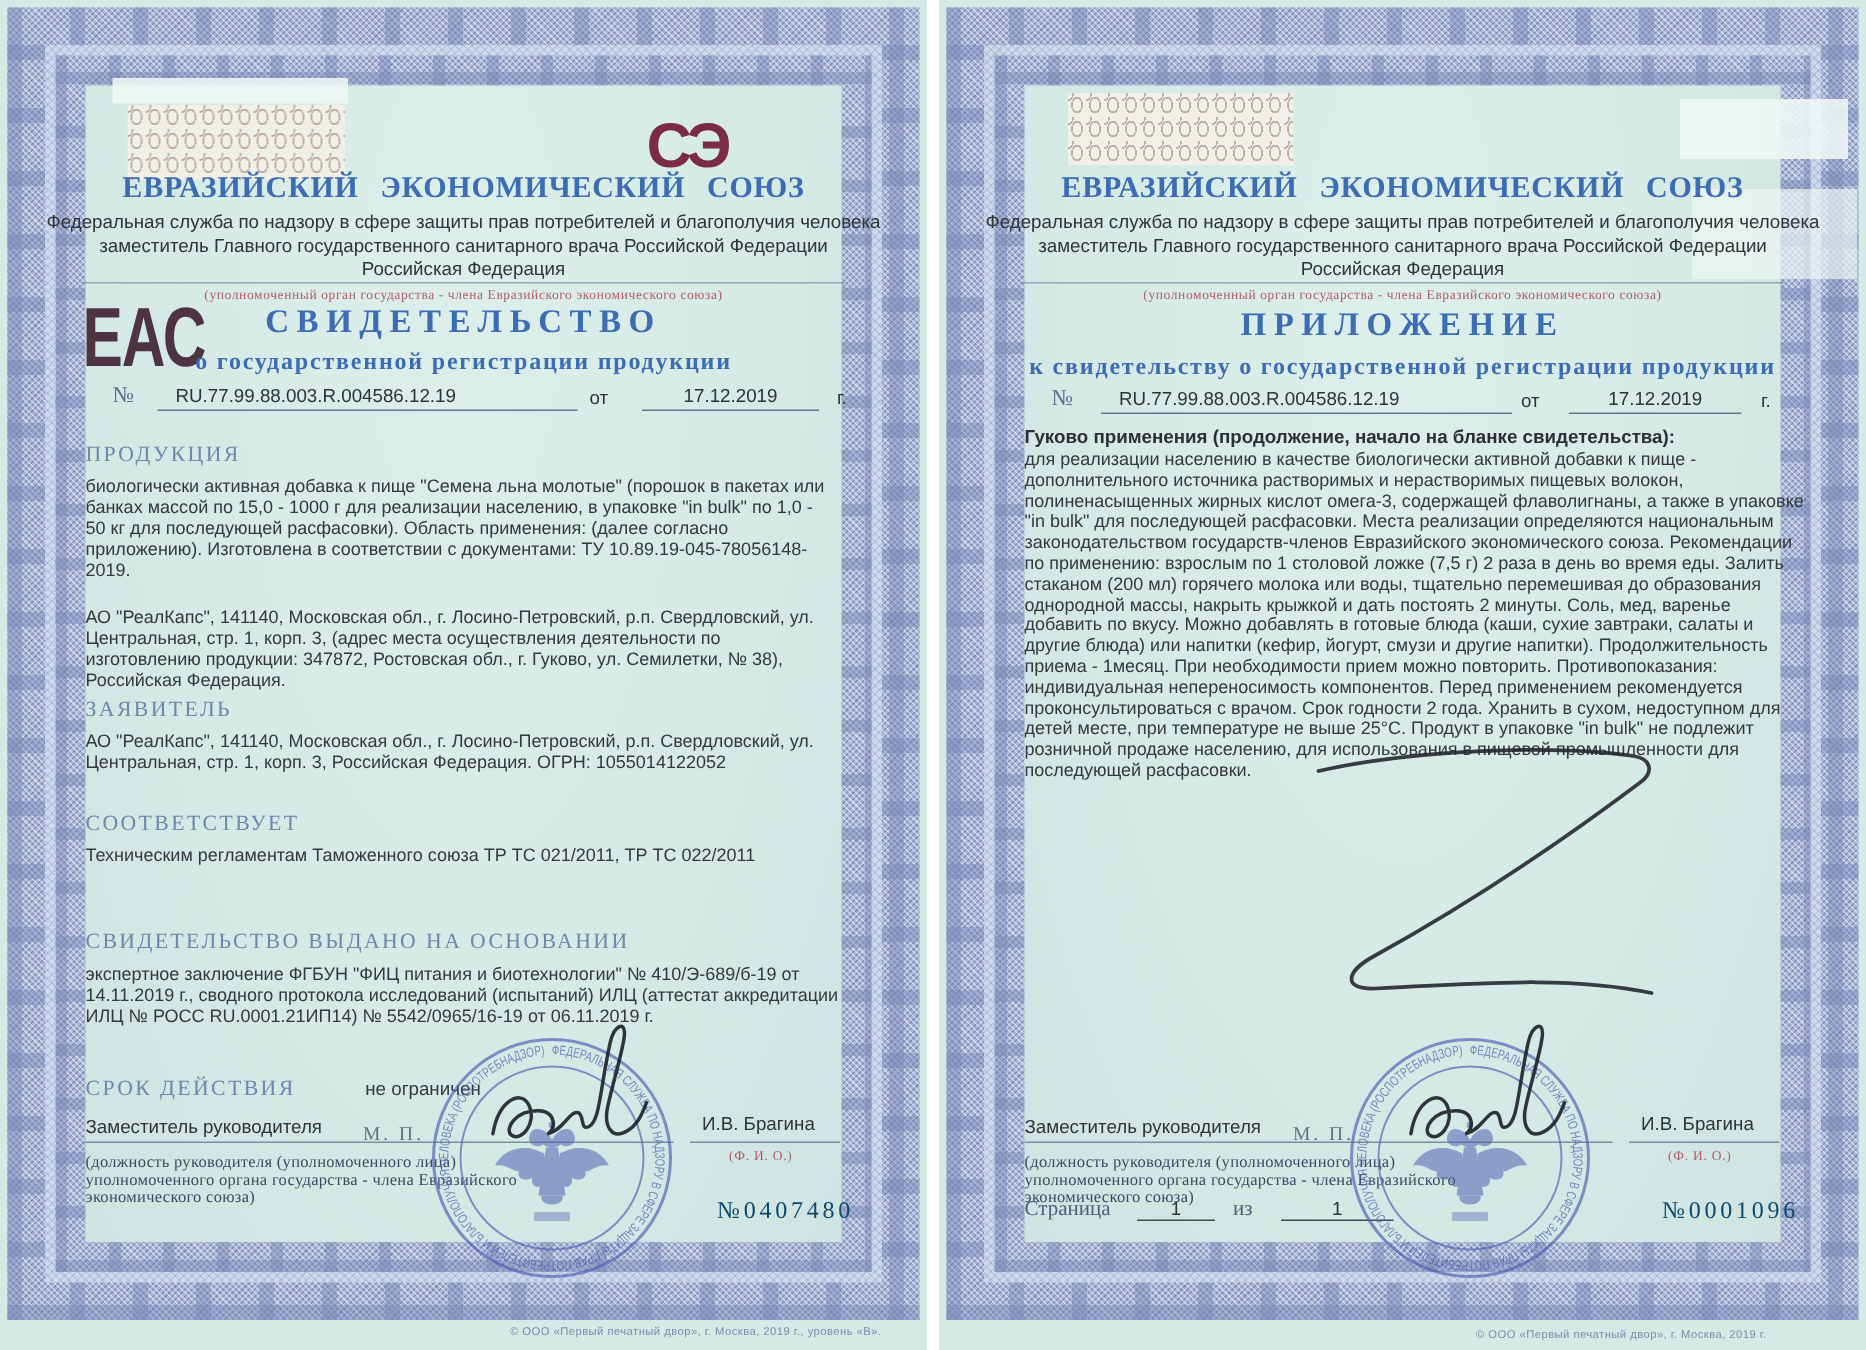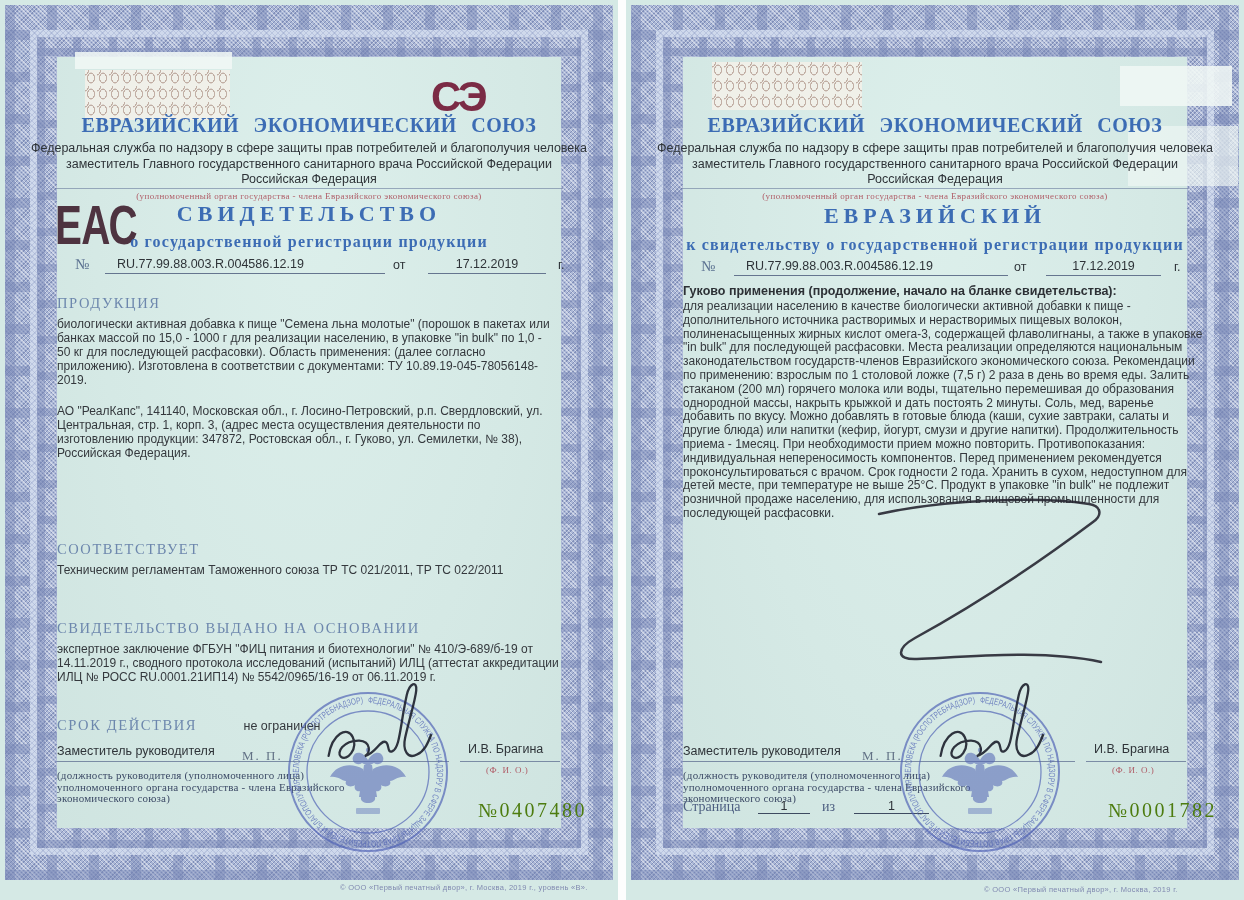--- a/index.html
+++ b/index.html
@@ -65,21 +65,21 @@
 
   .sec-h{font-family:"Liberation Serif",serif;font-size:14.5px;color:#6d87ad;letter-spacing:1.6px;}
   .sec-b{font-size:12px;color:#34383d;line-height:14px;margin-top:5px;}
   .bold-h{font-size:12.5px;font-weight:700;color:#2c3035;}
   .body-b{font-size:12px;color:#34383d;line-height:13.8px;}
 
   .sign-label{font-size:12.5px;color:#2e3338;}
   .sline{height:1px;background:#55658a;opacity:.7;}
   .fio{font-family:"Liberation Serif",serif;font-size:9px;color:#b05e68;letter-spacing:.5px;}
   .role-note{font-family:"Liberation Serif",serif;font-size:11px;color:#3c4a66;line-height:11.6px;letter-spacing:.2px;}
-  .serial{font-family:"Liberation Serif",serif;font-size:20px;color:#4d7c0f;letter-spacing:2.5px;}
+  .serial{font-family:"Liberation Serif",serif;font-size:16px;color:#0c4a6e;letter-spacing:2.5px;}
   .pgline{font-family:"Liberation Serif",serif;font-size:14px;color:#4c5e80;}
   .pgnum{font-size:12.5px;color:#2e3338;text-align:center;border-bottom:1px solid #3d4a60;}
   .mp{font-family:"Liberation Serif",serif;font-size:13px;color:#3c4a66;opacity:.75;letter-spacing:2px;}
   .footer{font-size:7.5px;color:#8089b0;letter-spacing:.3px;}
   .stamp{opacity:.92;}
 </style>
 </head>
 <body>
 
 <div id="canvas">
@@ -115,20 +115,24 @@
         <span class="abs nr-val" style="left:428px;top:257px;width:118px;text-align:center;">17.12.2019</span>
         <span class="abs nr-word" style="left:558px;top:258px;">г.</span>
       </div>
 
       <div class="abs" style="left:57px;top:295px;width:500px;">
         <div class="sec-h">ПРОДУКЦИЯ</div>
         <div class="sec-b">биологически активная добавка к пище "Семена льна молотые" (порошок в пакетах или банках массой по 15,0 - 1000 г для реализации населению, в упаковке "in bulk" по 1,0 - 50 кг для последующей расфасовки). Область применения: (далее согласно приложению). Изготовлена в соответствии с документами: ТУ 10.89.19-045-78056148-2019.</div>
       </div>
       <div class="abs" style="left:57px;top:399px;width:500px;">
         <div class="sec-b">АО "РеалКапс", 141140, Московская обл., г. Лосино-Петровский, р.п. Свердловский, ул. Центральная, стр. 1, корп. 3, (адрес места осуществления деятельности по изготовлению продукции: 347872, Ростовская обл., г. Гуково, ул. Семилетки, № 38), Российская Федерация.</div>
+      </div>
+      <div class="abs" style="left:57px;top:465px;width:500px;">
+        <div class="sec-h">ЗАЯВИТЕЛЬ</div>
+        <div class="sec-b">АО "РеалКапс", 141140, Московская обл., г. Лосино-Петровский, р.п. Свердловский, ул. Центральная, стр. 1, корп. 3, Российская Федерация. ОГРН: 1055014122052</div>
       </div>
       <div class="abs" style="left:57px;top:541px;width:500px;">
         <div class="sec-h">СООТВЕТСТВУЕТ</div>
         <div class="sec-b">Техническим регламентам Таможенного союза ТР ТС 021/2011, ТР ТС 022/2011</div>
       </div>
       <div class="abs" style="left:57px;top:620px;width:510px;">
         <div class="sec-h">СВИДЕТЕЛЬСТВО ВЫДАНО НА ОСНОВАНИИ</div>
         <div class="sec-b">экспертное заключение ФГБУН "ФИЦ питания и биотехнологии" № 410/Э-689/б-19 от 14.11.2019 г., сводного протокола исследований (испытаний) ИЛЦ (аттестат аккредитации ИЛЦ № РОСС RU.0001.21ИП14) № 5542/0965/16-19 от 06.11.2019 г.</div>
       </div>
 
@@ -182,21 +186,21 @@
       <div class="abs artifact" style="left:494px;top:66px;width:112px;height:40px;"></div>
       <div class="abs artifact" style="left:502px;top:126px;width:110px;height:60px;opacity:.75;"></div>
 
       <div class="abs union-title" style="top:114px;">ЕВРАЗИЙСКИЙ ЭКОНОМИЧЕСКИЙ СОЮЗ</div>
       <div class="abs svc" style="top:141px;">Федеральная служба по надзору в сфере защиты прав потребителей и благополучия человека</div>
       <div class="abs svc" style="top:157px;">заместитель Главного государственного санитарного врача Российской Федерации</div>
       <div class="abs svc" style="top:172px;">Российская Федерация</div>
       <div class="abs rule" style="left:55px;right:55px;top:188px;"></div>
       <div class="abs auth-note" style="top:191px;">(уполномоченный орган государства - члена Евразийского экономического союза)</div>
 
-      <div class="abs doc-title" style="top:203px;">ЕВРАЗИЙСКИЙ</div>
+      <div class="abs doc-title" style="top:203px;">ПРИЛОЖЕНИЕ</div>
       <div class="abs doc-sub" style="top:236px;">к свидетельству о государственной регистрации продукции</div>
 
       <div>
         <span class="abs nr-label" style="left:75px;top:258px;">№</span>
         <span class="abs nr-val" style="left:108px;top:259px;width:262px;padding-left:12px;">RU.77.99.88.003.R.004586.12.19</span>
         <span class="abs nr-word" style="left:388px;top:260px;">от</span>
         <span class="abs nr-val" style="left:420px;top:259px;width:115px;text-align:center;">17.12.2019</span>
         <span class="abs nr-word" style="left:548px;top:260px;">г.</span>
       </div>
 
@@ -214,21 +218,21 @@
       <div class="abs sline" style="left:460px;top:761px;width:100px;"></div>
       <div class="abs fio" style="left:486px;top:765px;">(Ф. И. О.)</div>
       <div class="abs role-note" style="left:57px;top:770px;width:288px;">(должность руководителя (уполномоченного лица) уполномоченного органа государства - члена Евразийского экономического союза)</div>
 
       <div>
         <span class="abs pgline" style="left:57px;top:799px;">Страница</span>
         <span class="abs pgnum" style="left:132px;top:799px;width:52px;">1</span>
         <span class="abs pgline" style="left:196px;top:799px;">из</span>
         <span class="abs pgnum" style="left:228px;top:799px;width:75px;">1</span>
       </div>
-      <div class="abs serial" style="left:482px;top:799px;">№0001782</div>
+      <div class="abs serial" style="left:482px;top:799px;">№0001096</div>
 
       <svg class="abs stamp" style="left:264px;top:682px;" width="180" height="180" viewBox="0 0 180 180">
         <circle cx="90" cy="90" r="79" fill="none" stroke="#5063b5" stroke-width="2" opacity=".75"></circle>
         <circle cx="90" cy="90" r="61" fill="none" stroke="#5063b5" stroke-width="1.3" opacity=".75"></circle>
         <path id="ringR" d="M 90 21 A 69 69 0 1 1 89.9 21" fill="none"></path>
         <text font-size="9" fill="#5063b5" opacity=".8" font-family="Liberation Sans,sans-serif">
           <textPath href="#ringR" textLength="428" lengthAdjust="spacingAndGlyphs">ФЕДЕРАЛЬНАЯ СЛУЖБА ПО НАДЗОРУ В СФЕРЕ ЗАЩИТЫ ПРАВ ПОТРЕБИТЕЛЕЙ И БЛАГОПОЛУЧИЯ ЧЕЛОВЕКА (РОСПОТРЕБНАДЗОР)</textPath>
         </text>
         <g transform="translate(90,88)" fill="#5063b5" opacity=".6">
           <path d="M0,-10 C-4,-18 -13,-20 -15,-13 C-17,-7 -10,-4 -6,-7 L0,-4 L6,-7 C10,-4 17,-7 15,-13 C13,-20 4,-18 0,-10 Z"></path>

